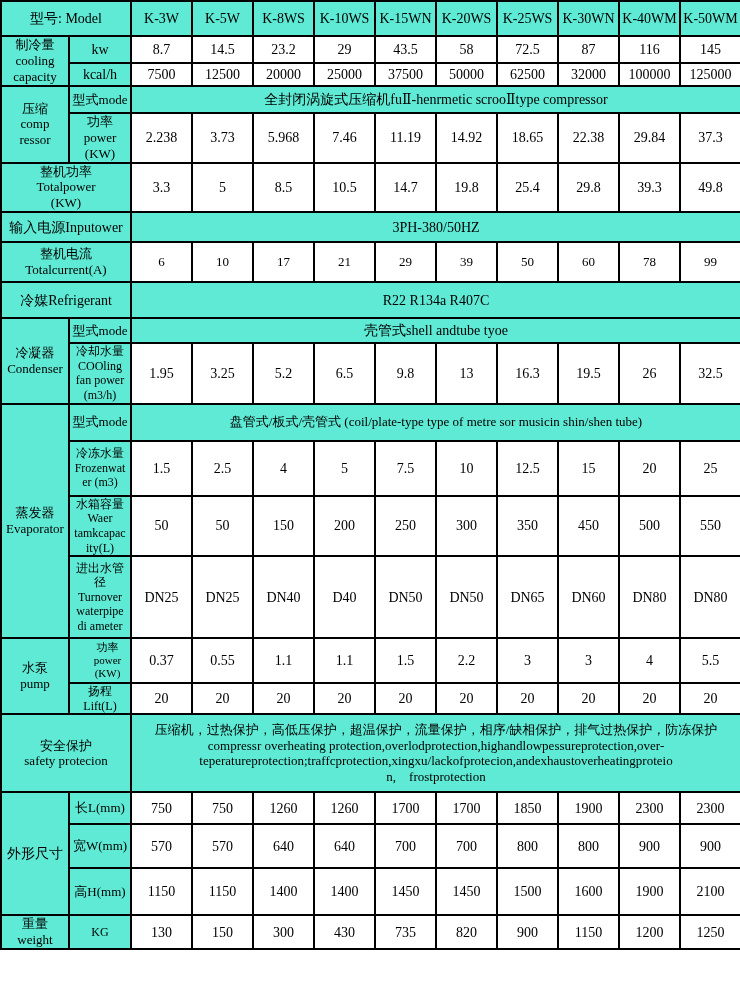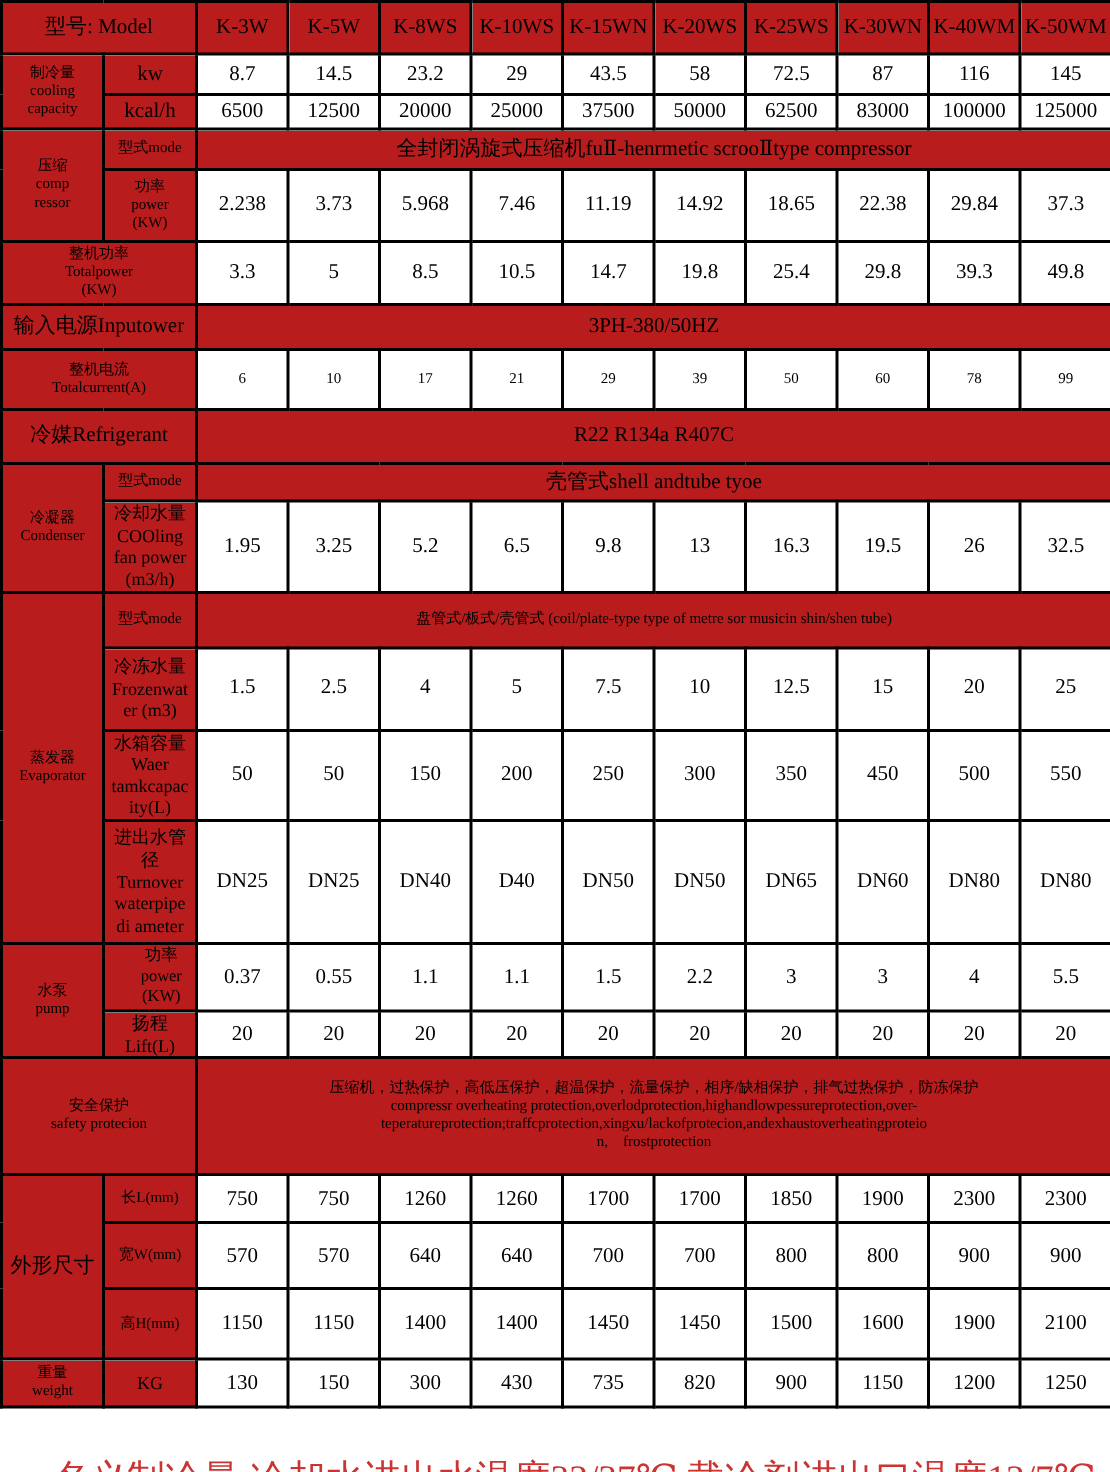--- a/index.html
+++ b/index.html
@@ -16,22 +16,22 @@
   td{
     border:2px solid #000;
     text-align:center;
     vertical-align:middle;
     padding:0 1px;
     white-space:pre-line;
     font-size:14px;
     line-height:1.22;
     overflow:hidden;
   }
-  td.blue{background:#b91c1c;}
-  td.fs13{font-size:10px;}
+  td.blue{background:#5eead4;}
+  td.fs13{font-size:13px;}
   td.fs12{font-size:12px;}
   td.fs11{font-size:11px;padding-left:16px;}
   .notes{
     padding:6px 2px 2px 2px;
   }
   .note{
     display:flex;
     align-items:center;
     gap:3px;
     color:#cc3333;
@@ -85,28 +85,28 @@
         <td>29</td>
         <td>43.5</td>
         <td>58</td>
         <td>72.5</td>
         <td>87</td>
         <td>116</td>
         <td>145</td>
       </tr>
       <tr style="height: 23px;">
         <td class="blue">kcal/h</td>
-        <td>6500</td>
+        <td>7500</td>
         <td>12500</td>
         <td>20000</td>
         <td>25000</td>
         <td>37500</td>
         <td>50000</td>
         <td>62500</td>
-        <td>83000</td>
+        <td>32000</td>
         <td>100000</td>
         <td>125000</td>
       </tr>
       <tr style="height: 27px;">
         <td rowspan="2" class="blue fs13">压缩
 comp
 ressor</td>
         <td class="blue fs13">型式mode</td>
         <td colspan="10" class="blue">全封闭涡旋式压缩机fuⅡ-henrmetic scrooⅡtype compressor</td>
       </tr>

